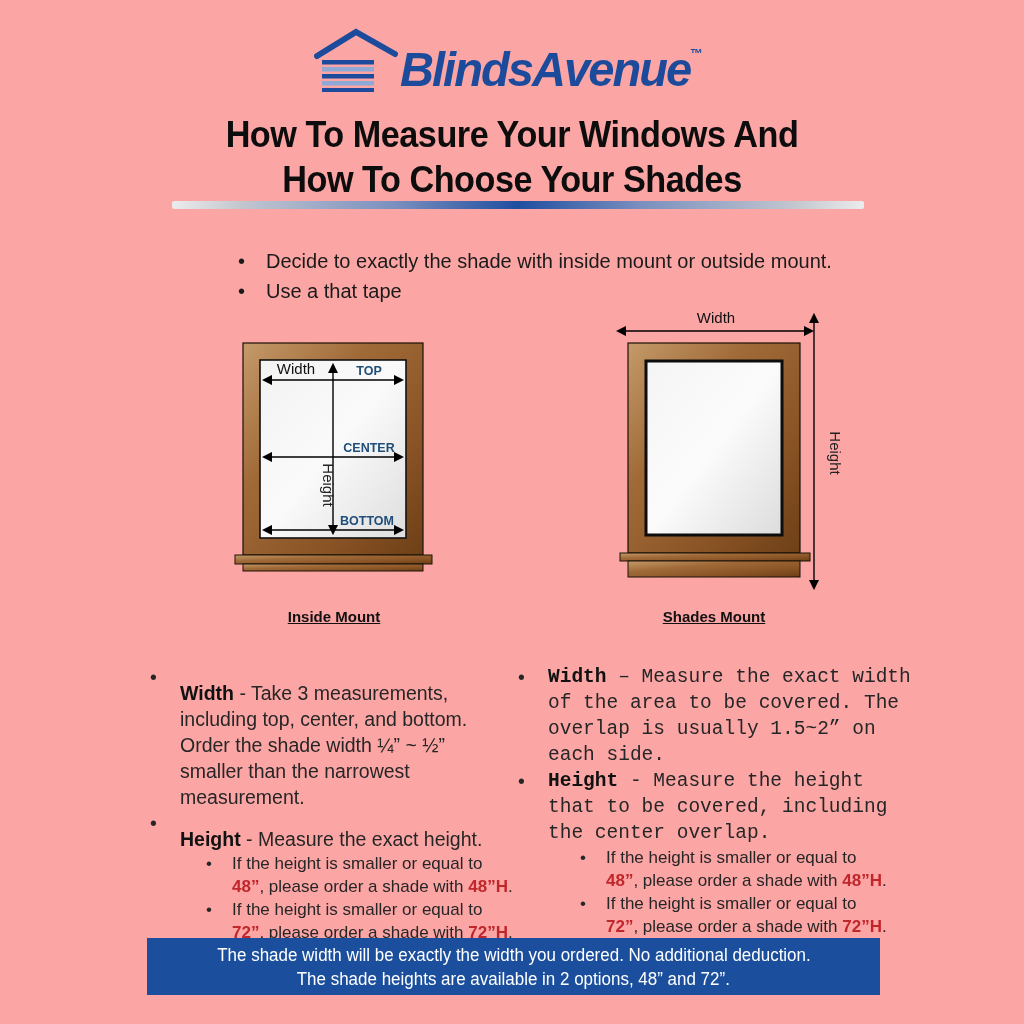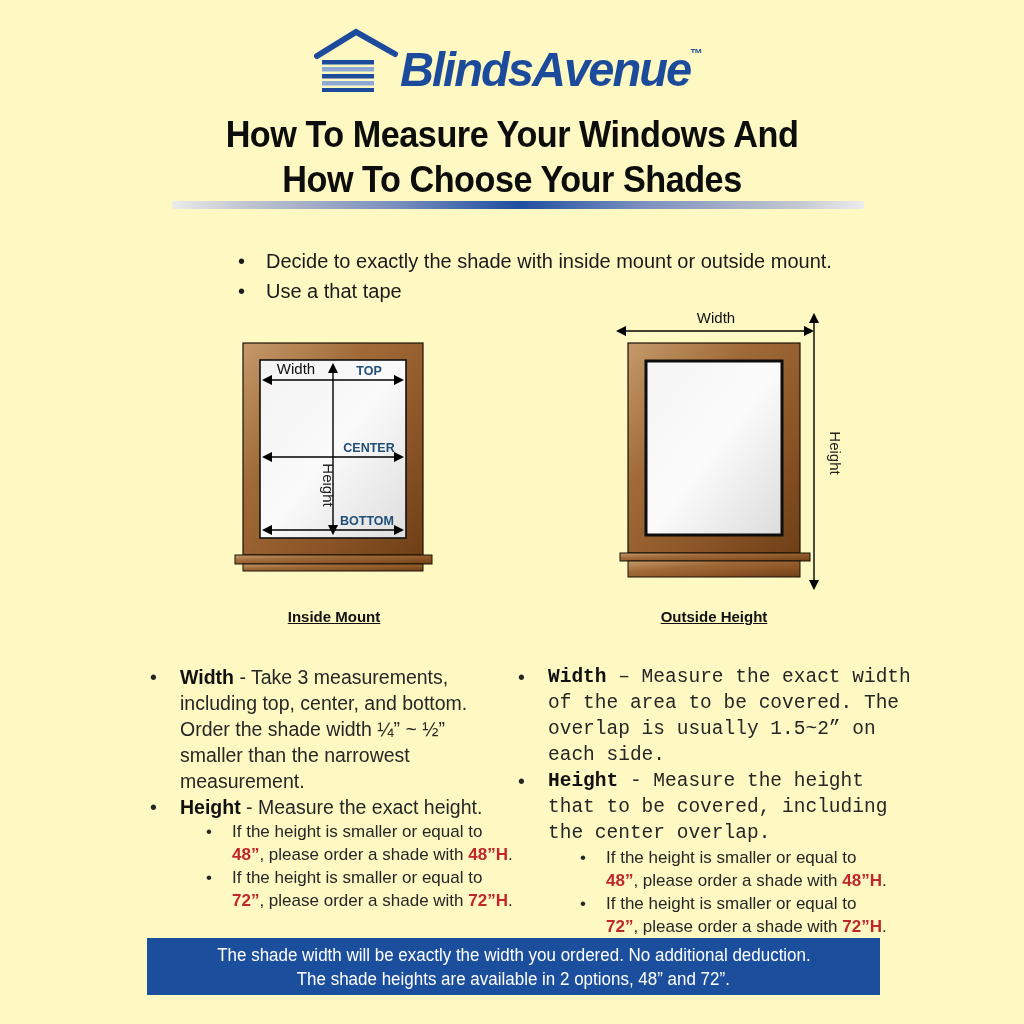--- a/index.html
+++ b/index.html
@@ -1,16 +1,16 @@
 <!DOCTYPE html>
 <html><head>
 <meta charset="utf-8">
 <style>
   html,body{margin:0;padding:0;background:#fff;}
-  #canvas{position:relative;width:1024px;height:1024px;background:#fef9c3;overflow:hidden;
+  #canvas{position:relative;width:1024px;height:1024px;background:#fca5a5;overflow:hidden;
           font-family:"Liberation Sans",sans-serif;color:#1f1f1f;}
 
   
   .logo-row{position:absolute;top:24px;left:0;width:100%;display:flex;justify-content:center;align-items:flex-start;gap:2px;}
   .logo-icon{width:84px;height:66px;flex:0 0 auto;margin-top:2px;}
   .logo-text{font-size:48px;font-weight:bold;font-style:italic;color:#1c4b9c;letter-spacing:-2px;line-height:60px;
              transform:scaleX(0.98);transform-origin:left center;}
   .logo-tm{font-size:13px;font-weight:bold;font-style:normal;color:#1c4b9c;vertical-align:28px;letter-spacing:0;}
 
   
@@ -33,21 +33,21 @@
   .cap-outside{left:614px;top:608px;width:200px;}
   .diag-label{font-family:"Liberation Sans",sans-serif;}
 
   
   .col{position:absolute;top:664px;font-size:19.5px;line-height:26px;color:#262626;}
   .col-left{left:150px;width:372px;}
   .col-right{left:518px;width:400px;}
   .m-row{display:flex;}
   .m-dot{width:30px;flex:0 0 auto;}
   .m-text{flex:1;}
-  .col-left .m-text{max-width:332px;}
+  .col-left .m-text{max-width:332px;margin-top:16px;}
   .col-right .m-text{max-width:368px;font-family:Liberation Mono, monospace;}
   .term{font-weight:bold;color:#111;}
   .sub{display:flex;font-size:17px;line-height:22.5px;margin-top:1px;}
   .col-left .sub{margin-left:56px;max-width:310px;}
   .col-right .sub{margin-left:62px;max-width:310px;}
   .s-dot{width:26px;flex:0 0 auto;}
   .red{color:#c0272b;font-weight:bold;}
 
   
   .footer{position:absolute;left:147px;top:938px;width:733px;height:57px;background:#1b4f9e;
@@ -142,21 +142,21 @@
     <text class="diag-label" x="108" y="18" font-size="15" fill="#111" text-anchor="middle">Width</text>
     <rect x="20" y="38" width="172" height="210" fill="url(#wood2)" stroke="#1a1208" stroke-width="1.2"></rect>
     <rect x="38" y="56" width="136" height="174" fill="url(#glass2)" stroke="#0d0d0d" stroke-width="3"></rect>
     <rect x="12" y="248" width="190" height="8" fill="url(#wood2)" stroke="#1a1208" stroke-width="1"></rect>
     <rect x="20" y="256" width="172" height="16" fill="url(#wood2)" stroke="#1a1208" stroke-width="1"></rect>
     <line x1="206" y1="10" x2="206" y2="283" stroke="#000" stroke-width="1.4" marker-start="url(#ah2)" marker-end="url(#ah2)"></line>
     <text class="diag-label" x="222" y="148" font-size="15" fill="#222" text-anchor="middle" transform="rotate(90 222 148)">Height</text>
   </svg>
 
   <div class="caption cap-inside">Inside Mount</div>
-  <div class="caption cap-outside">Outside Height</div>
+  <div class="caption cap-outside">Shades Mount</div>
 
   <div class="col col-left">
     <div class="m-row">
       <span class="m-dot">•</span>
       <span class="m-text"><span class="term">Width</span><span> - Take 3 measurements, including top, center, and bottom. Order the shade width ¼” ~ ½” smaller than the narrowest measurement.</span></span>
     </div>
     <div class="m-row">
       <span class="m-dot">•</span>
       <span class="m-text"><span class="term">Height</span><span> - Measure the exact height.</span></span>
     </div>

